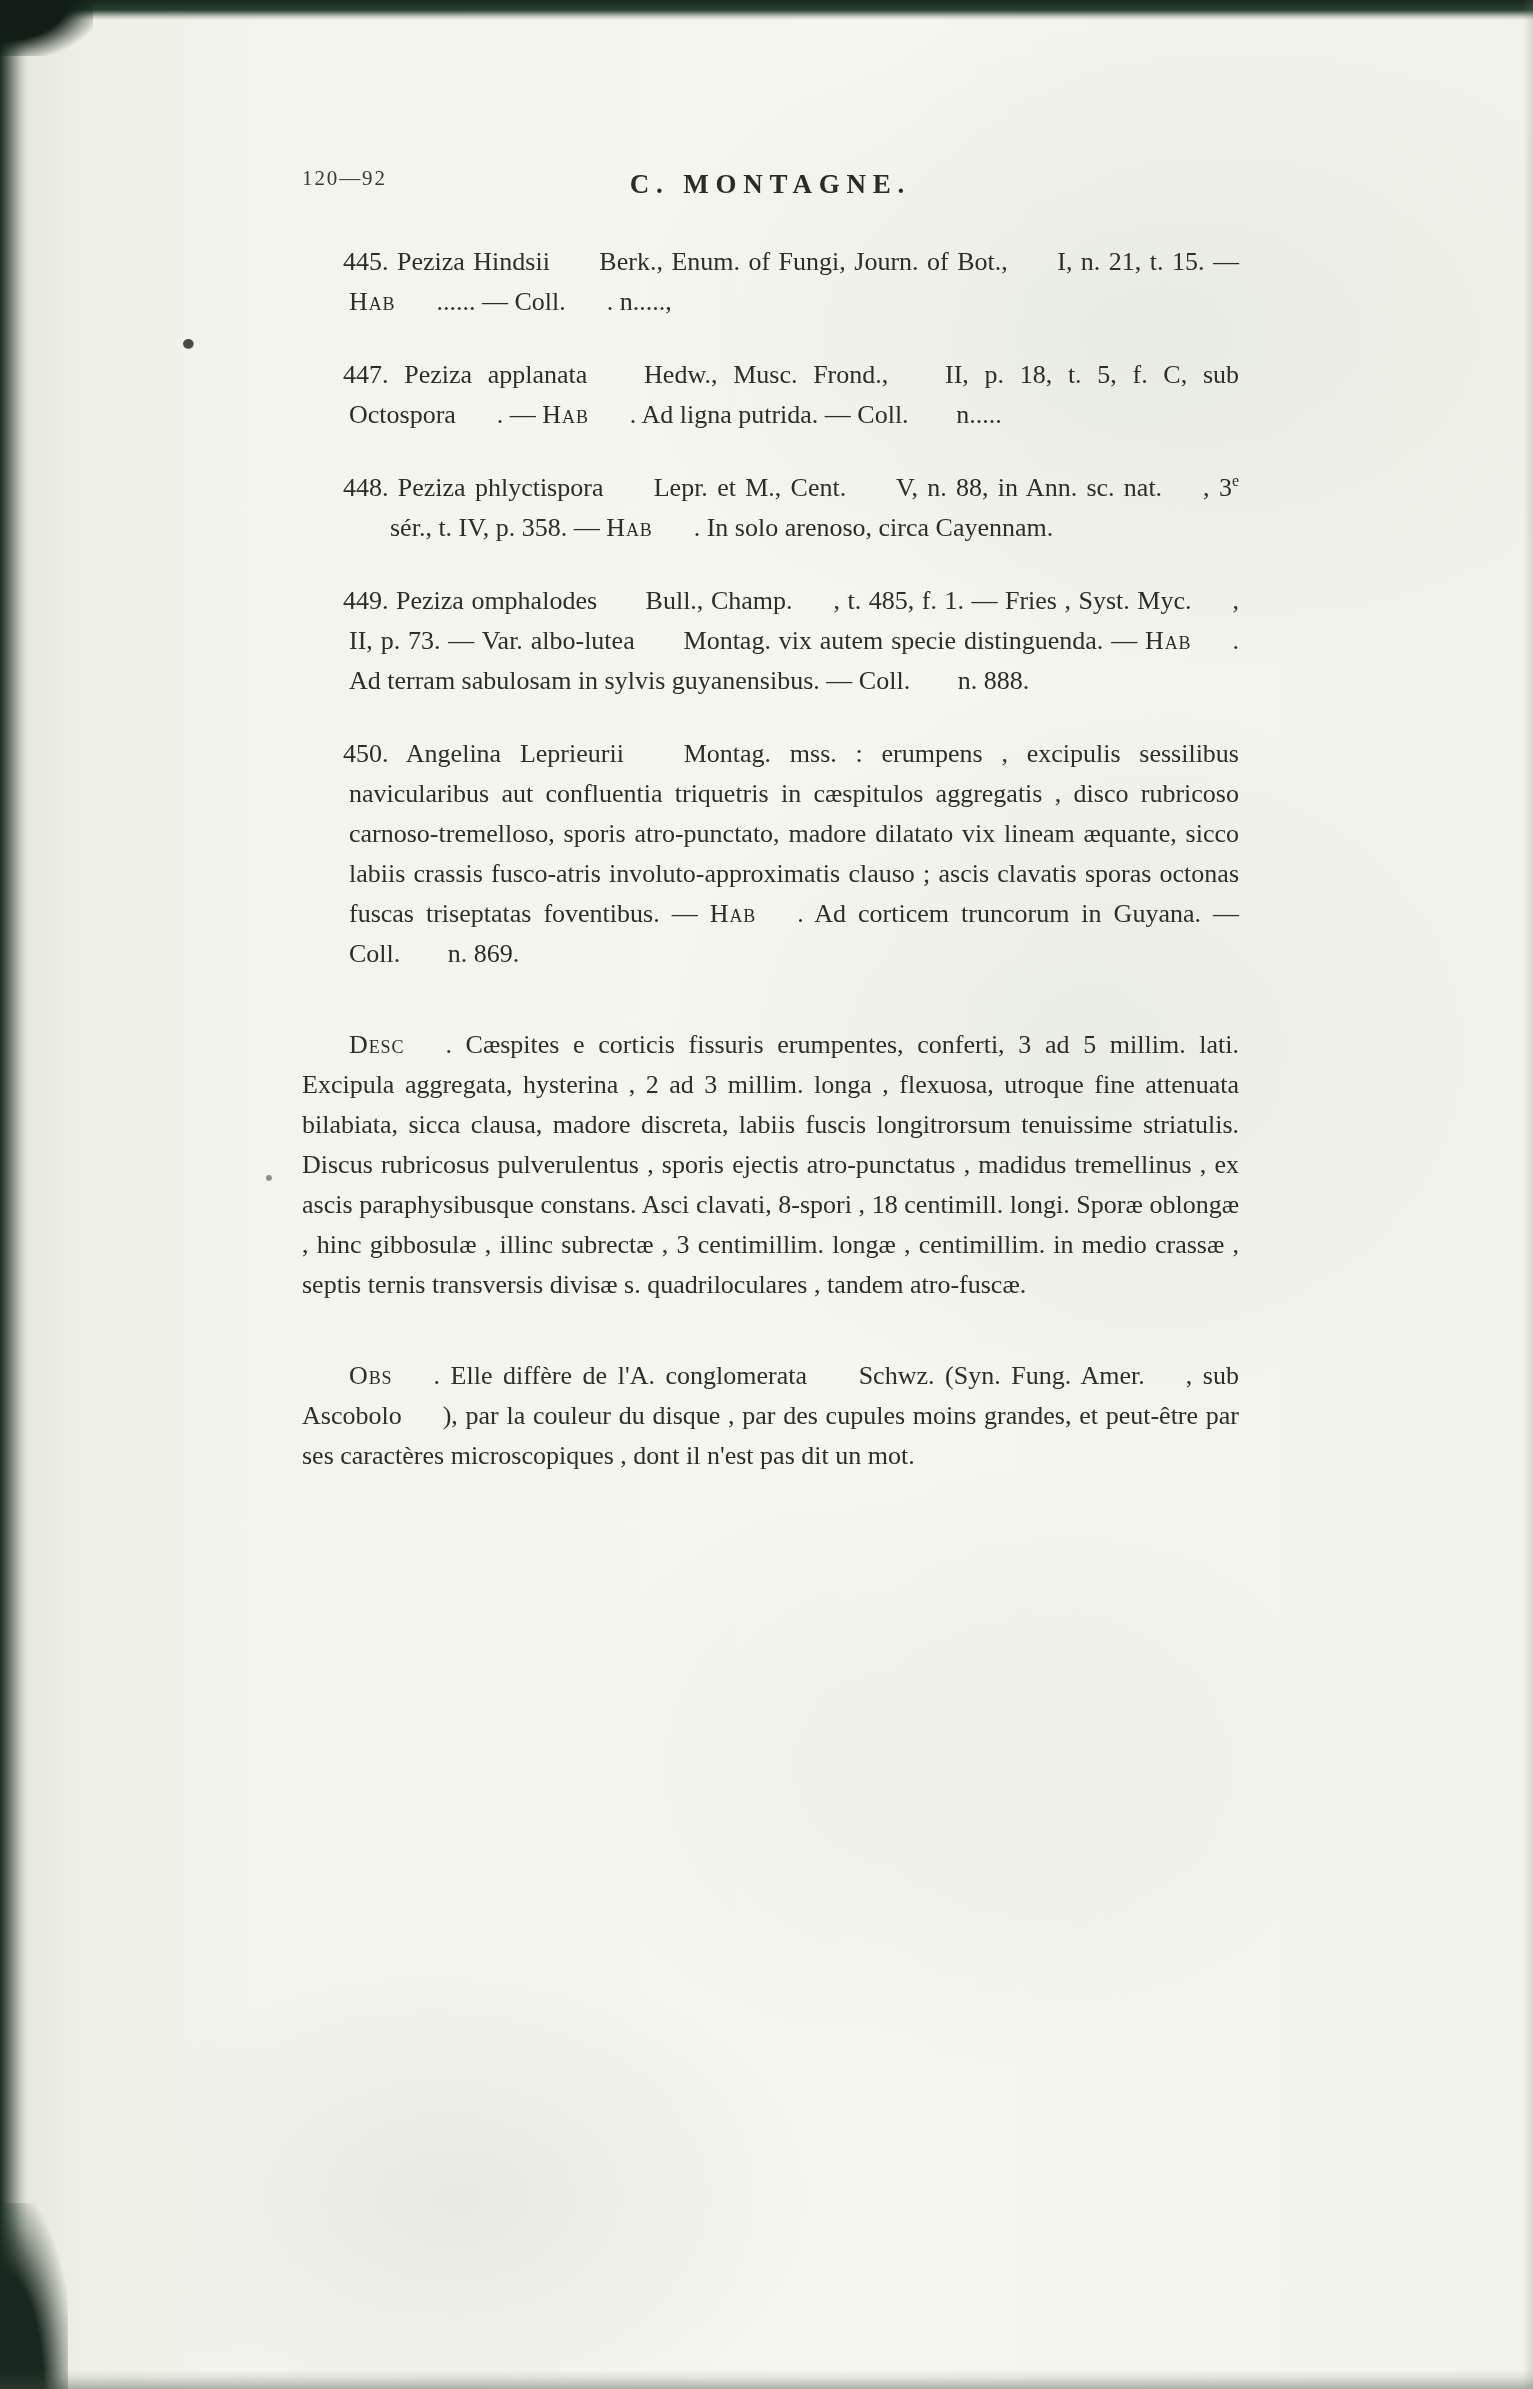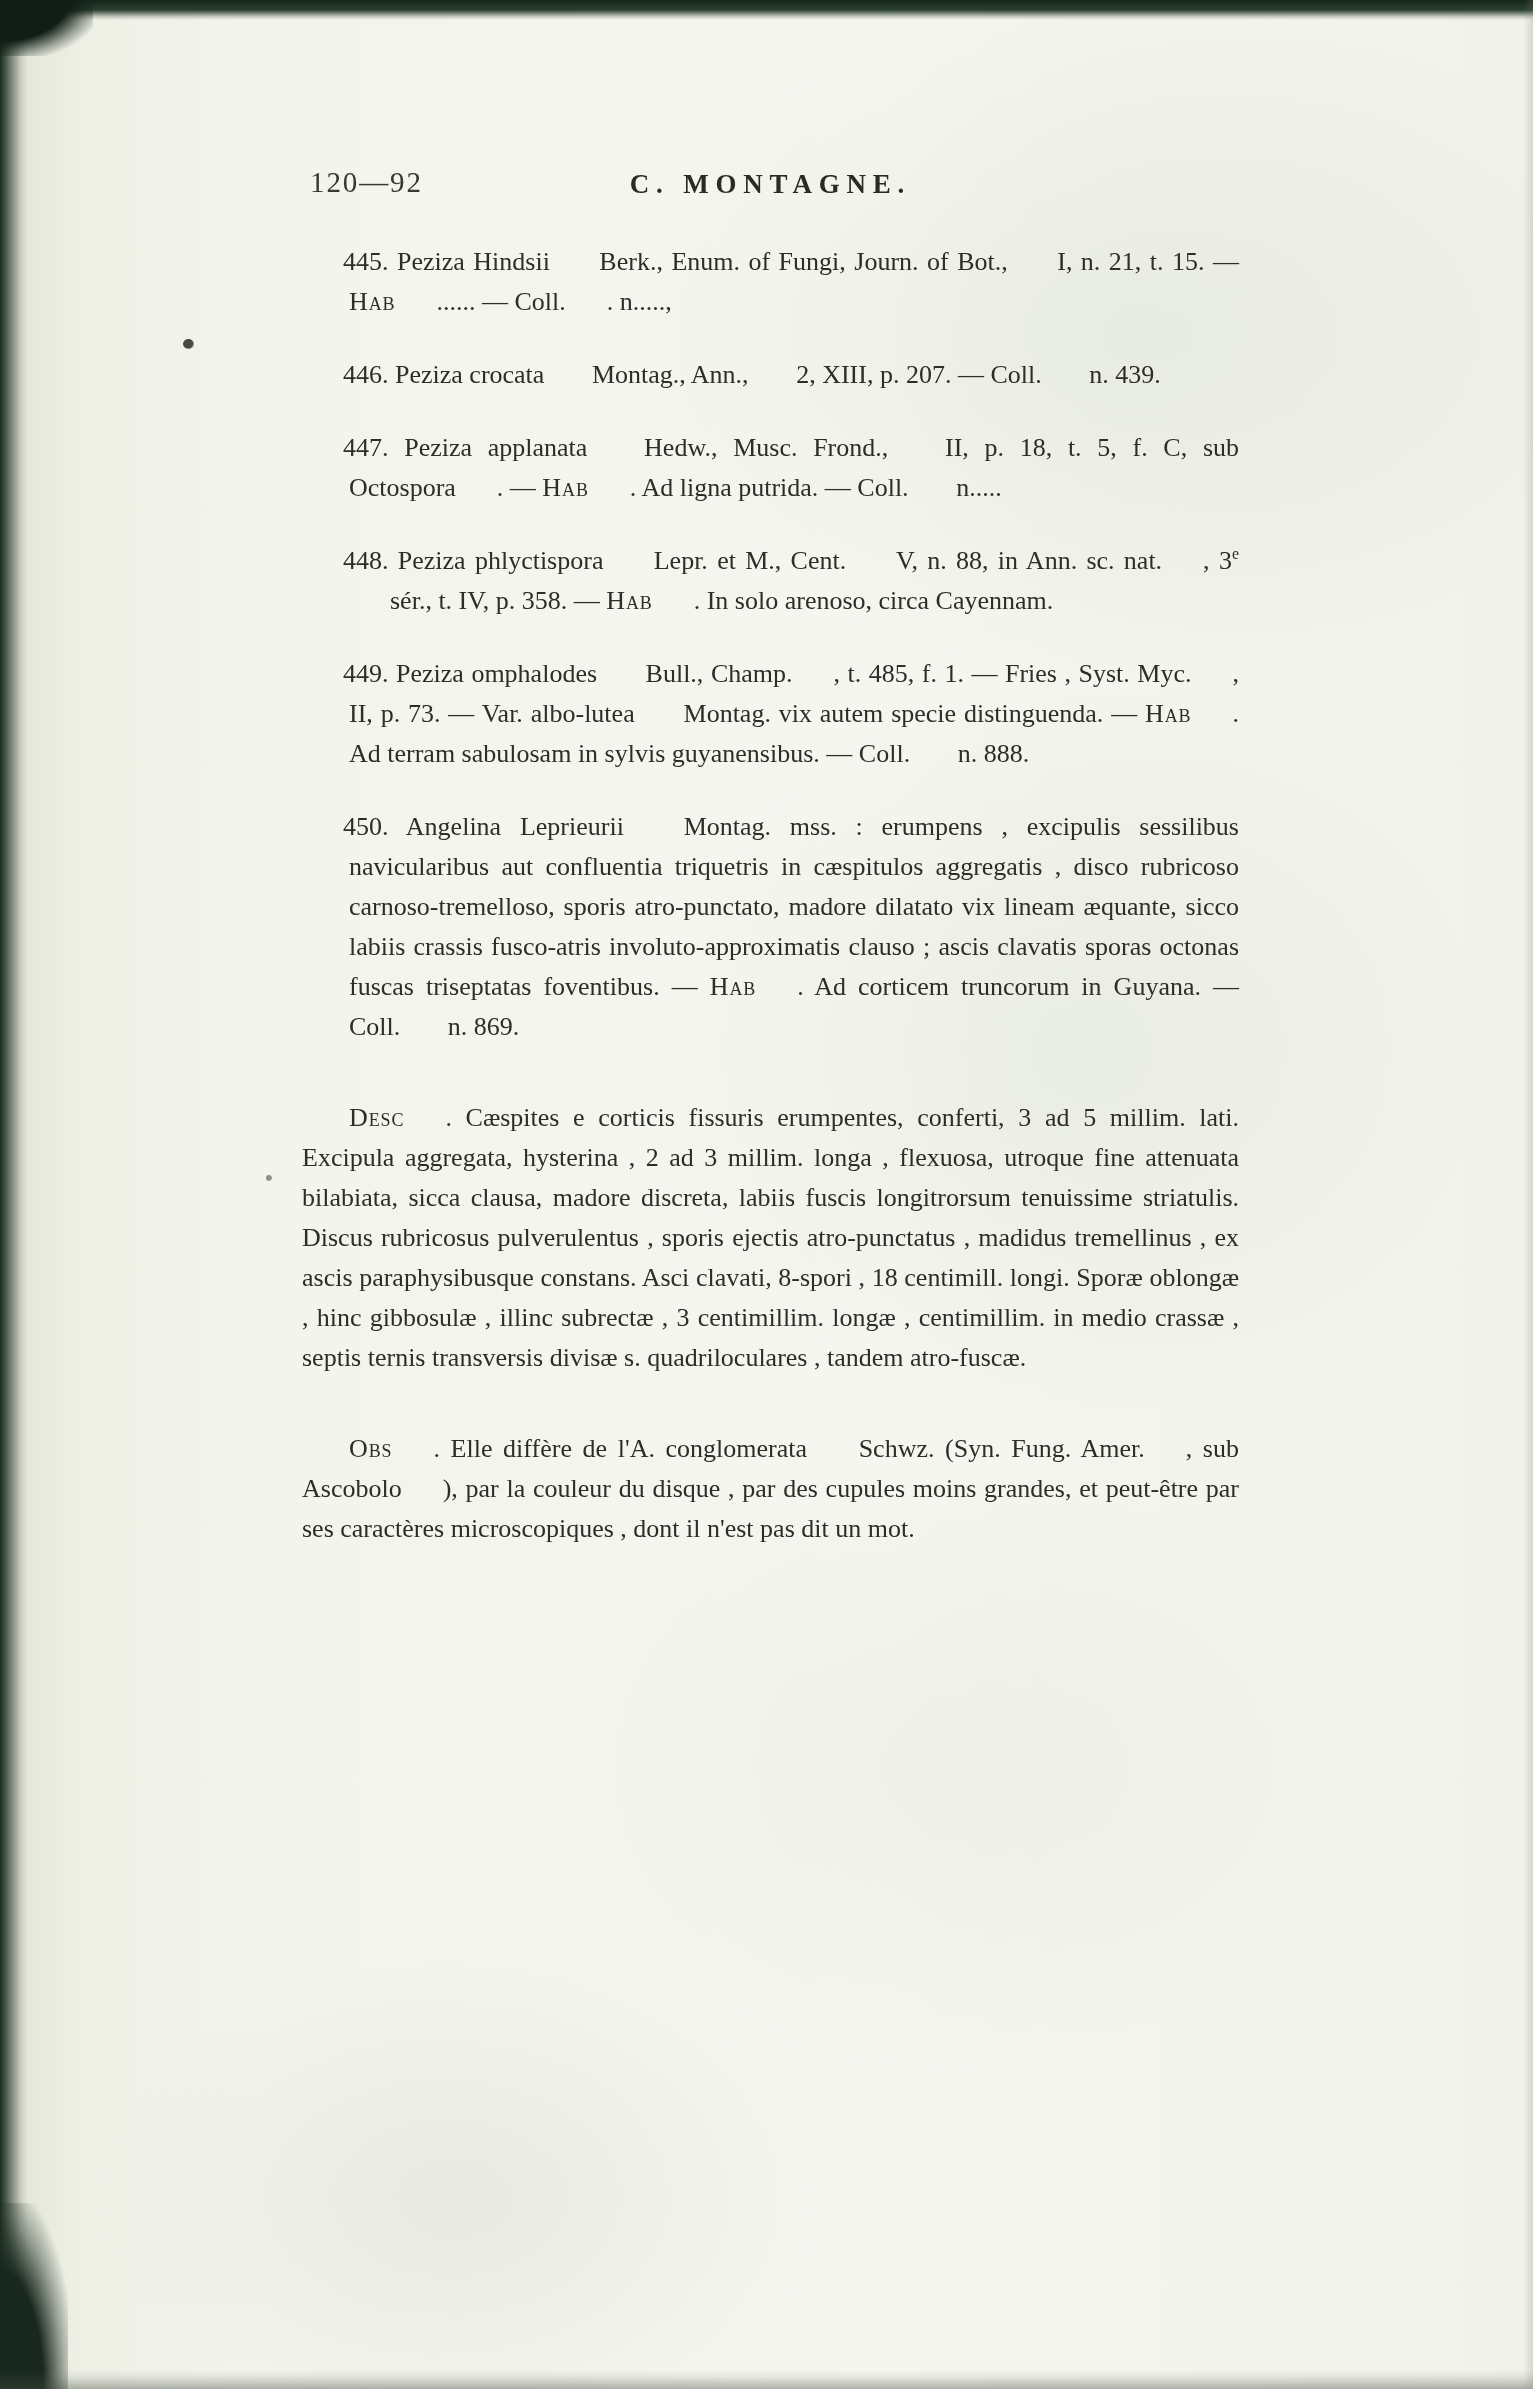--- a/index.html
+++ b/index.html
@@ -57,22 +57,22 @@
   .content {
     position:absolute; top:166px; left:302px; width:937px;
   }
 
   .page-header {
     position:relative;
     height:35px;
     margin-bottom:41px;
   }
   .page-number {
-    position:absolute; left:8px; top:0;
-    font-size:29px; letter-spacing:1.9px; color:#3a3830;
+    position:absolute; left:0; top:0;
+    font-size:21px; letter-spacing:1.9px; color:#3a3830;
   }
   .running-title {
     position:absolute; left:50%; top:2.5px; transform:translateX(-50%);
     font-size:27px; font-weight:bold; letter-spacing:6.8px; color:#2a2c24;
     white-space:nowrap;
   }
 
   .para {
     font-size:26px;
     line-height:40px;
@@ -104,21 +104,20 @@
 
   <div class="content">
 
     <header class="page-header">
       <span class="page-number">120—92</span>
       <span class="running-title">C. MONTAGNE.</span>
     </header>
 
     <div>
         <p class="para hanging"><span class="seg-roman">445. </span><span class="seg-italic">Peziza Hindsii </span><span class="seg-roman">Berk., </span><span class="seg-italic">Enum. of Fungi, Journ. of Bot., </span><span class="seg-roman">I, n. 21, t. 15. — </span><span class="seg-smallcaps">Hab</span><span class="seg-roman">...... — </span><span class="seg-italic">Coll.</span><span class="seg-roman">. n....., </span></p>
-        <p class="para hanging"><span class="seg-roman">446. </span><span class="seg-italic">Peziza crocata </span><span class="seg-roman">Montag., </span><span class="seg-italic">Ann., </span><span class="seg-roman">2, XIII, p. 207. — </span><span class="seg-italic">Coll.</span><span class="seg-roman"> n. 439.</span></p>
         <p class="para hanging"><span class="seg-roman">447. </span><span class="seg-italic">Peziza applanata </span><span class="seg-roman">Hedw., </span><span class="seg-italic">Musc. Frond., </span><span class="seg-roman">II, p. 18, t. 5, f. C, sub </span><span class="seg-italic">Octospora</span><span class="seg-roman">. — </span><span class="seg-smallcaps">Hab</span><span class="seg-roman">. Ad ligna putrida. — </span><span class="seg-italic">Coll.</span><span class="seg-roman"> n.....</span></p>
         <p class="para hanging"><span class="seg-roman">448. </span><span class="seg-italic">Peziza phlyctispora </span><span class="seg-roman">Lepr. et M., </span><span class="seg-italic">Cent.</span><span class="seg-roman"> V, n. 88, </span><span class="seg-italic">in Ann. sc. nat.</span><span class="seg-roman">, 3</span><span class="seg-sup">e</span><span class="seg-roman"> sér., t. IV, p. 358. — </span><span class="seg-smallcaps">Hab</span><span class="seg-roman">. In solo arenoso, circa Cayennam.</span></p>
         <p class="para hanging"><span class="seg-roman">449. </span><span class="seg-italic">Peziza omphalodes </span><span class="seg-roman">Bull., </span><span class="seg-italic">Champ.</span><span class="seg-roman">, t. 485, f. 1. — Fries , </span><span class="seg-italic">Syst. Myc.</span><span class="seg-roman">, II, p. 73. — Var. </span><span class="seg-italic">albo-lutea </span><span class="seg-roman">Montag. vix autem specie distinguenda. — </span><span class="seg-smallcaps">Hab</span><span class="seg-roman">. Ad terram sabulosam in sylvis guyanensibus. — </span><span class="seg-italic">Coll.</span><span class="seg-roman"> n. 888.</span></p>
         <p class="para hanging"><span class="seg-roman">450. </span><span class="seg-italic">Angelina Leprieurii </span><span class="seg-roman">Montag. mss. : erumpens , excipulis sessilibus navicularibus aut confluentia triquetris in cæspitulos aggregatis , disco rubricoso carnoso-tremelloso, sporis atro-punctato, madore dilatato vix lineam æquante, sicco labiis crassis fusco-atris involuto-approximatis clauso ; ascis clavatis sporas octonas fuscas triseptatas foventibus. — </span><span class="seg-smallcaps">Hab</span><span class="seg-roman">. Ad corticem truncorum in Guyana. — </span><span class="seg-italic">Coll.</span><span class="seg-roman"> n. 869.</span></p>
         <p class="para indented"><span class="seg-smallcaps">Desc</span><span class="seg-roman">. Cæspites e corticis fissuris erumpentes, conferti, 3 ad 5 millim. lati. Excipula aggregata, hysterina , 2 ad 3 millim. longa , flexuosa, utroque fine attenuata bilabiata, sicca clausa, madore discreta, labiis fuscis longitrorsum tenuissime striatulis. Discus rubricosus pulverulentus , sporis ejectis atro-punctatus , madidus tremellinus , ex ascis paraphysibusque constans. Asci clavati, 8-spori , 18 centimill. longi. Sporæ oblongæ , hinc gibbosulæ , illinc subrectæ , 3 centimillim. longæ , centimillim. in medio crassæ , septis ternis transversis divisæ s. quadriloculares , tandem atro-fuscæ.</span></p>
         <p class="para indented"><span class="seg-smallcaps">Obs</span><span class="seg-roman">. Elle diffère de l'</span><span class="seg-italic">A. conglomerata </span><span class="seg-roman">Schwz. (</span><span class="seg-italic">Syn. Fung. Amer.</span><span class="seg-roman">, sub </span><span class="seg-italic">Ascobolo</span><span class="seg-roman">), par la couleur du disque , par des cupules moins grandes, et peut-être par ses caractères microscopiques , dont il n'est pas dit un mot.</span></p>
       </div>
 
   </div>
 </div>

